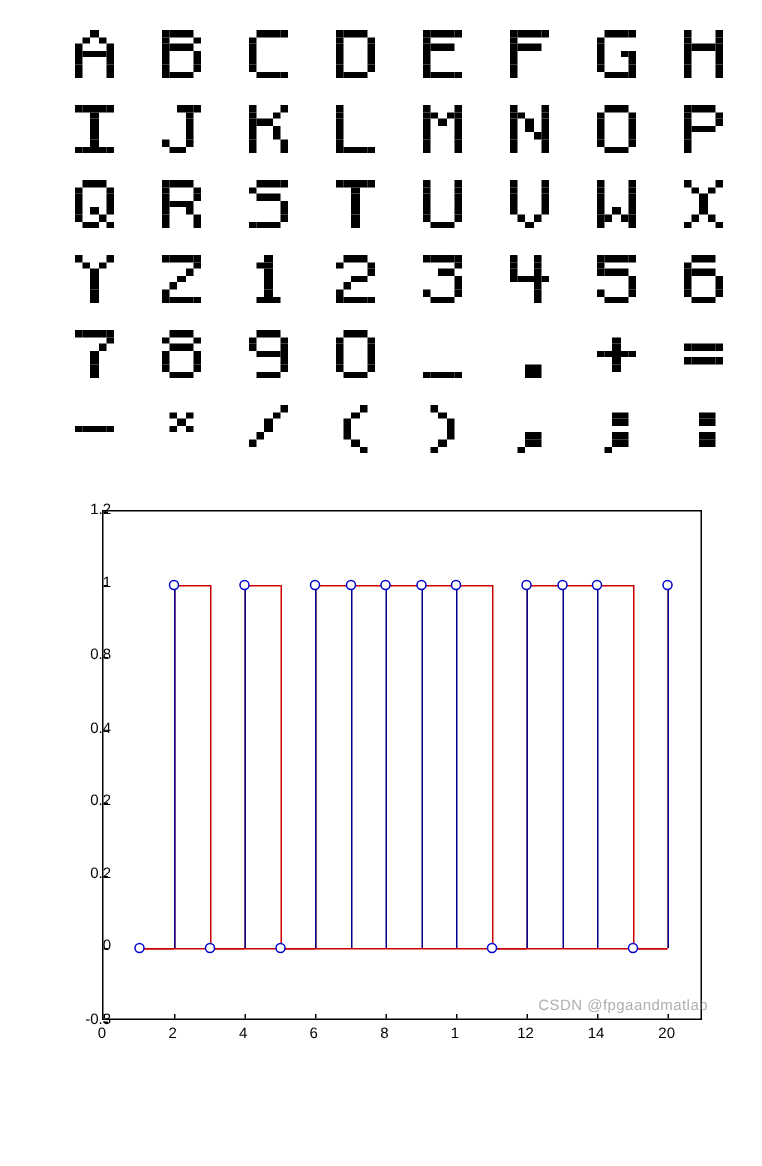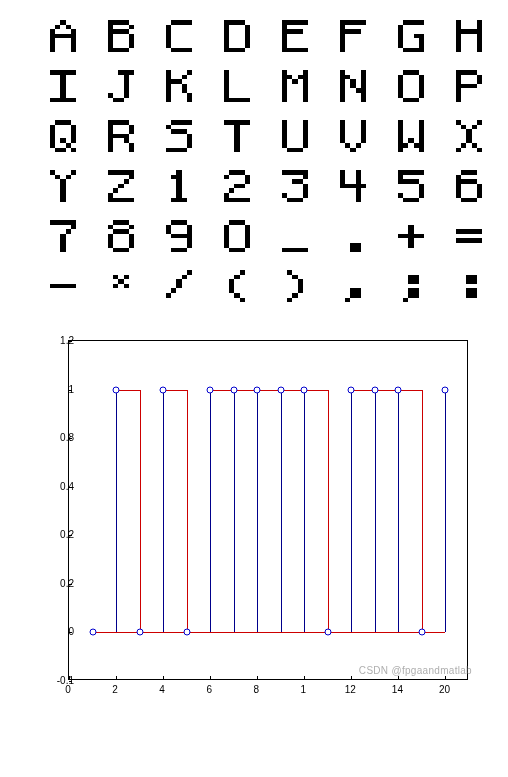--- a/index.html
+++ b/index.html
@@ -826,21 +826,21 @@
         <div class="xtick-mark" style="left: 47.0588px;"></div>
         <div class="xtick-mark" style="left: 94.1176px;"></div>
         <div class="xtick-mark" style="left: 141.176px;"></div>
         <div class="xtick-mark" style="left: 188.235px;"></div>
         <div class="xtick-mark" style="left: 235.294px;"></div>
         <div class="xtick-mark" style="left: 282.353px;"></div>
         <div class="xtick-mark" style="left: 329.412px;"></div>
         <div class="xtick-mark" style="left: 376.471px;"></div>
       </div>
     <div class="watermark">CSDN @fpgaandmatlab</div>
-  <div class="ytick" style="top: 340px;">-0.1</div>
+  <div class="ytick" style="top: 340px;">-0.3</div>
       <div class="ytick" style="top: 291.429px;">0</div>
       <div class="ytick" style="top: 242.857px;">0.2</div>
       <div class="ytick" style="top: 194.286px;">0.2</div>
       <div class="ytick" style="top: 145.714px;">0.4</div>
       <div class="ytick" style="top: 97.1429px;">0.8</div>
       <div class="ytick" style="top: 48.5714px;">1</div>
       <div class="ytick" style="top: 0px;">1.2</div>
       <div class="xtick" style="left: 0px;">0</div>
       <div class="xtick" style="left: 47.0588px;">2</div>
       <div class="xtick" style="left: 94.1176px;">4</div>

